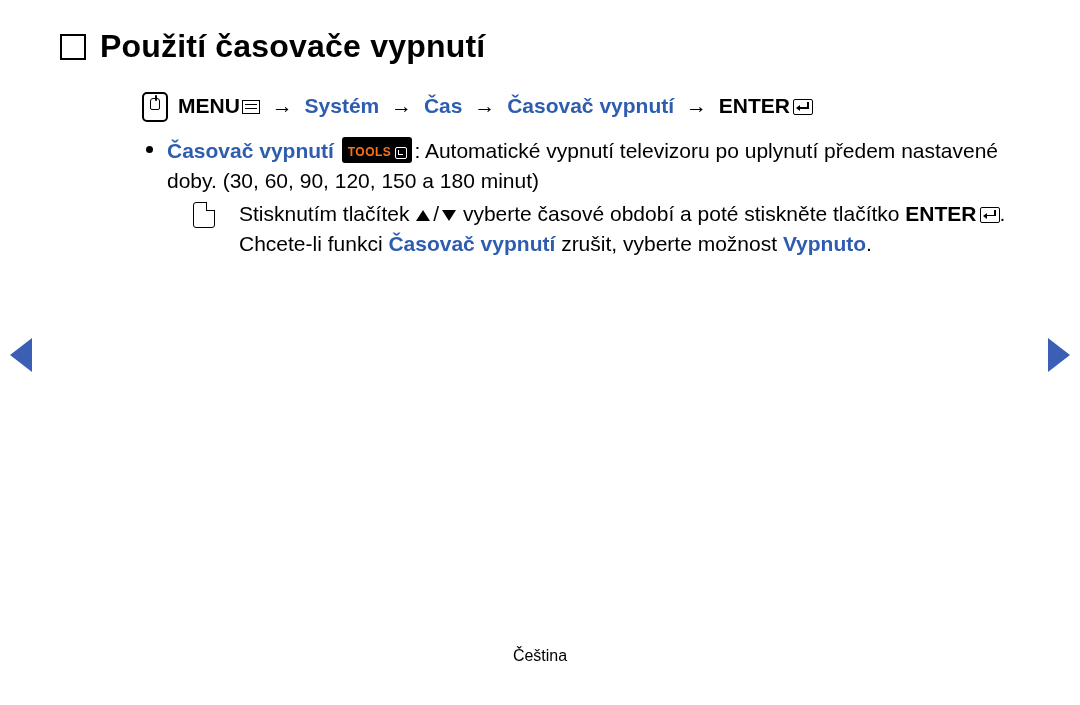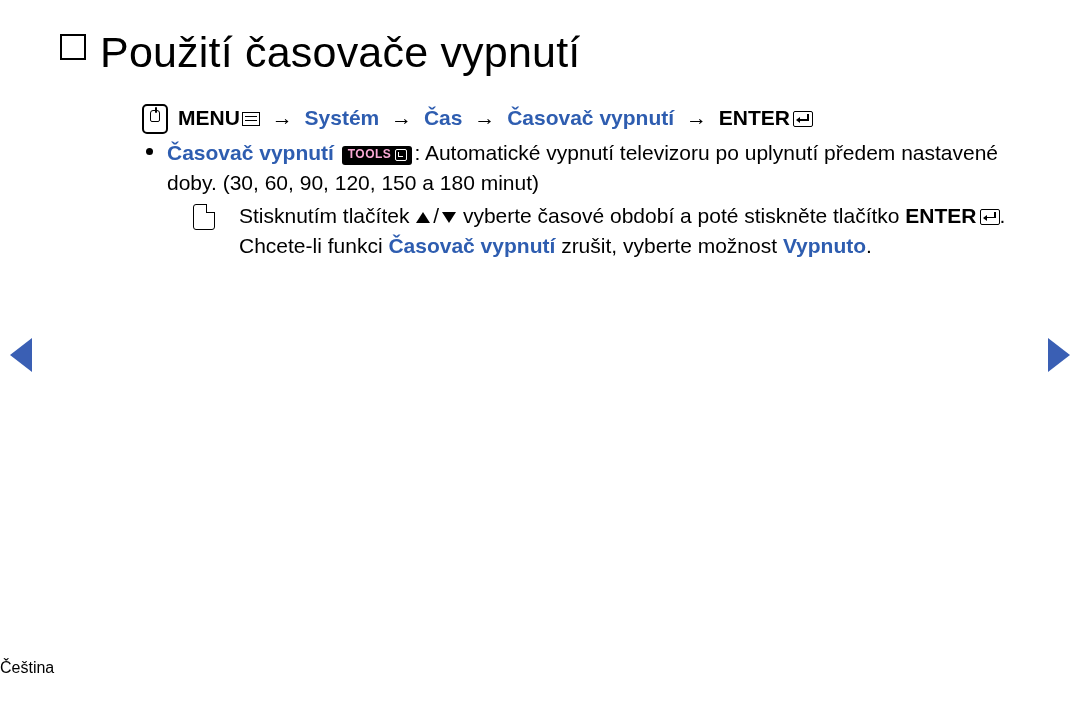--- a/index.html
+++ b/index.html
@@ -1,52 +1,52 @@
 <!DOCTYPE html>
 <html><head>
 <meta charset="utf-8">
 <style>
   html,body{margin:0;padding:0;width:1080px;height:705px;font-family:Arial,Helvetica,sans-serif;background:#fff;color:#000;position:relative;overflow:hidden}
   .page{position:relative;width:1080px;height:705px;box-sizing:border-box;padding:28px 60px 0 60px}
   .title-row{display:flex;align-items:flex-start;gap:14px}
   .title-icon{width:26px;height:26px;border:2.5px solid #000;box-sizing:border-box;margin-top:6px;position:relative;flex-shrink:0}
   .title-icon::after{content:"";position:absolute;left:3px;top:3px;width:14px;height:14px;background:#fff}
-  .title{font-size:43px;font-weight:400;letter-spacing:.2px}
+  .title{font-size:32px;font-weight:700;letter-spacing:.2px}
   .body{margin-top:26px;margin-left:82px;font-size:21px;line-height:1.45}
-  .row{display:flex;align-items:flex-start;gap:10px;margin-bottom:4px}
+  .row{display:flex;align-items:flex-start;gap:10px;margin-bottom:14px}
   .nav-icon{display:inline-flex;align-items:center;justify-content:center;width:26px;height:30px;border:2px solid #000;border-radius:5px;box-sizing:border-box;flex-shrink:0;font-size:14px;line-height:1;margin-top:1px;position:relative}
   .hand-icon::before{content:"";position:absolute;width:8px;height:10px;border:1.6px solid #000;border-radius:3px 3px 2px 2px;top:4px}
   .hand-icon::after{content:"";position:absolute;width:2px;height:6px;background:#000;top:1px;left:11px;border-radius:1px}
   .bold{font-weight:700}
   .blue{color:#2e5db0}
   .arrow{margin:0 6px}
   .menu-glyph{display:inline-block;width:18px;height:14px;border:1.8px solid #000;box-sizing:border-box;position:relative;top:1px;margin-left:2px}
   .menu-glyph::before{content:"";position:absolute;left:2px;right:2px;top:3px;border-top:1.6px solid #000}
   .menu-glyph::after{content:"";position:absolute;left:2px;right:2px;top:7px;border-top:1.6px solid #000}
   .enter-glyph{display:inline-block;width:20px;height:16px;border:1.8px solid #000;border-radius:2px;box-sizing:border-box;position:relative;top:2px;margin-left:3px}
   .enter-glyph::before{content:"";position:absolute;right:3px;top:2px;width:1.6px;height:6px;background:#000}
   .enter-glyph::after{content:"";position:absolute;right:3px;top:7px;width:9px;height:1.6px;background:#000}
   .enter-glyph .ah{position:absolute;left:2px;top:5px;width:0;height:0;border-top:3px solid transparent;border-bottom:3px solid transparent;border-right:4px solid #000}
   .bullet-row{display:flex;align-items:flex-start;gap:14px;margin-top:4px}
   .bullet{width:7px;height:7px;border-radius:50%;background:#000;flex-shrink:0;margin-top:10px;margin-left:4px}
   .bullet-text{flex:1}
-  .tools-badge{display:inline-flex;align-items:center;background:#000;color:#f9a8d4;font-size:12px;font-weight:700;letter-spacing:.5px;border-radius:3px;padding:0 5px 2px 6px;position:relative;top:-2px;margin:0 2px}
+  .tools-badge{display:inline-flex;align-items:center;background:#000;color:#f97316;font-size:12px;font-weight:700;letter-spacing:.5px;border-radius:3px;padding:7px 5px 2px 6px;position:relative;top:-2px;margin:0 2px}
   .tools-badge .t-ic{display:inline-block;width:10px;height:10px;border:1.4px solid #fff;border-radius:2px;margin-left:4px;position:relative}
   .tools-badge .t-ic::after{content:"";position:absolute;left:2px;top:2px;width:4px;height:4px;border-left:1.2px solid #fff;border-bottom:1.2px solid #fff}
   .note-row{display:flex;align-items:flex-start;gap:24px;margin-top:2px;margin-left:26px}
   .note-icon{width:22px;height:26px;border:1.8px solid #000;border-radius:3px;box-sizing:border-box;flex-shrink:0;position:relative;margin-top:3px}
   .note-icon::before{content:"";position:absolute;right:-1px;top:-1px;width:8px;height:8px;background:#fff;border-left:1.8px solid #000;border-bottom:1.8px solid #000}
   .note-text{flex:1}
   .tri-up{display:inline-block;width:0;height:0;border-left:7px solid transparent;border-right:7px solid transparent;border-bottom:11px solid #000;vertical-align:middle;margin:0 1px}
   .tri-down{display:inline-block;width:0;height:0;border-left:7px solid transparent;border-right:7px solid transparent;border-top:11px solid #000;vertical-align:middle;margin:0 1px}
   .slash{margin:0 2px}
   .nav-left,.nav-right{position:absolute;top:338px;width:0;height:0;cursor:pointer}
   .nav-left{left:10px;border-top:17px solid transparent;border-bottom:17px solid transparent;border-right:22px solid #3a5fb4}
   .nav-right{right:10px;border-top:17px solid transparent;border-bottom:17px solid transparent;border-left:22px solid #3a5fb4}
-  .footer{position:absolute;left:0;right:0;bottom:28px;text-align:left;font-size:16px}
+  .footer{position:absolute;left:0;right:0;bottom:40px;text-align:center;font-size:16px}
 </style>
 </head>
 <body>
 
 <div class="page">
 
   <div class="title-row">
     <div class="title-icon"></div>
     <div class="title">Použití časovače vypnutí</div>
   </div>

